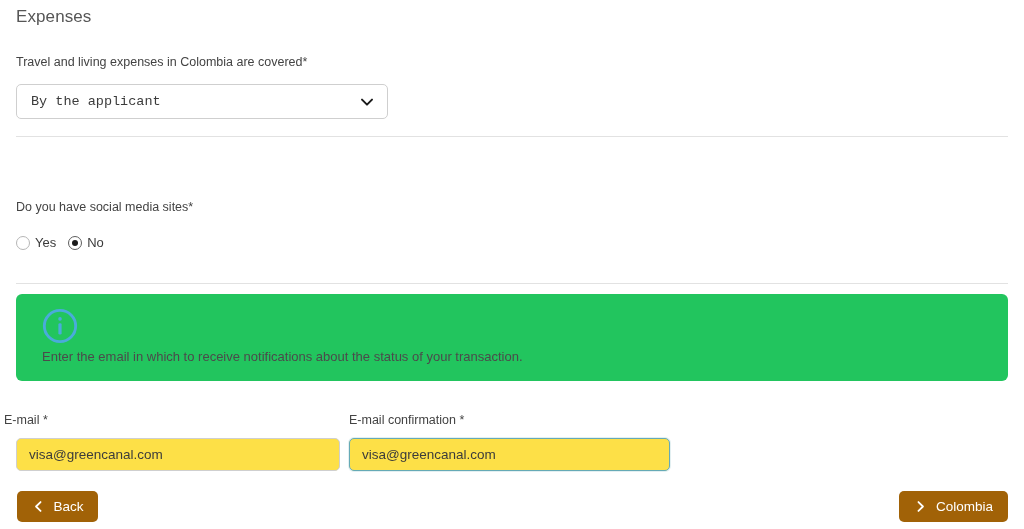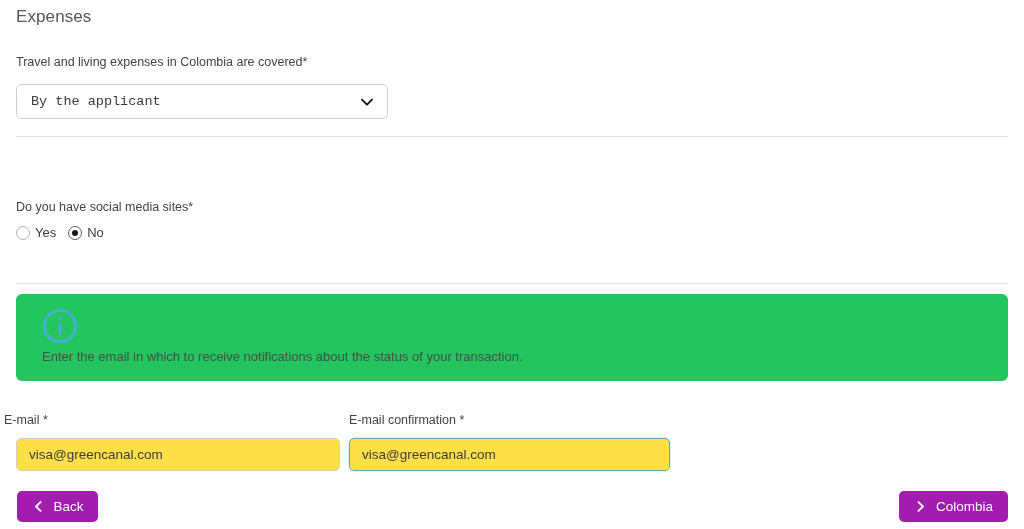--- a/index.html
+++ b/index.html
@@ -75,20 +75,21 @@
     height: 16px;
     flex: 0 0 auto;
     display: block;
   }
 
   
   .radio-row {
     position: absolute;
     display: flex;
     align-items: flex-end;
+    margin-top: 10px;
   }
   .radio-item {
     display: flex;
     align-items: center;
     cursor: pointer;
     margin-right: 12px;
   }
   .radio-circle {
     width: 14px;
     height: 14px;
@@ -153,21 +154,21 @@
     box-shadow: 0 0 0 1px rgba(102,170,182,0.18);
   }
 
   
   .nav-btn {
     position: absolute;
     display: flex;
     align-items: center;
     justify-content: center;
     gap: 9px;
-    background: #a21caf;
+    background: #a16207;
     border: none;
     border-radius: 5px;
     color: #ffffff;
     font-family: "Liberation Sans", sans-serif;
     font-size: 13.5px;
     cursor: pointer;
     padding: 0 16px;
   }
   .nav-btn svg { display: block; flex: 0 0 auto; }
   .nav-btn-label { white-space: nowrap; }

